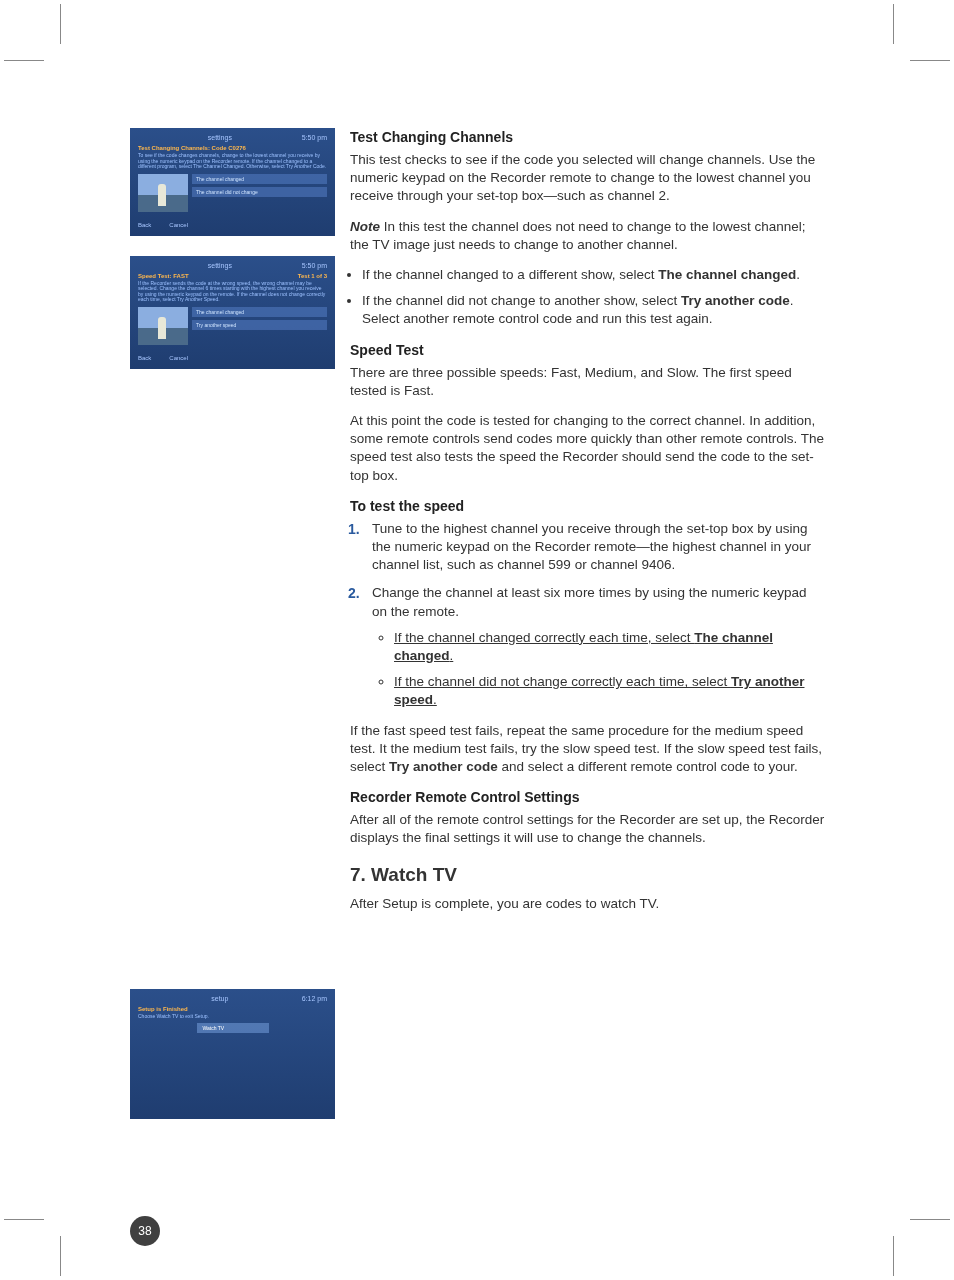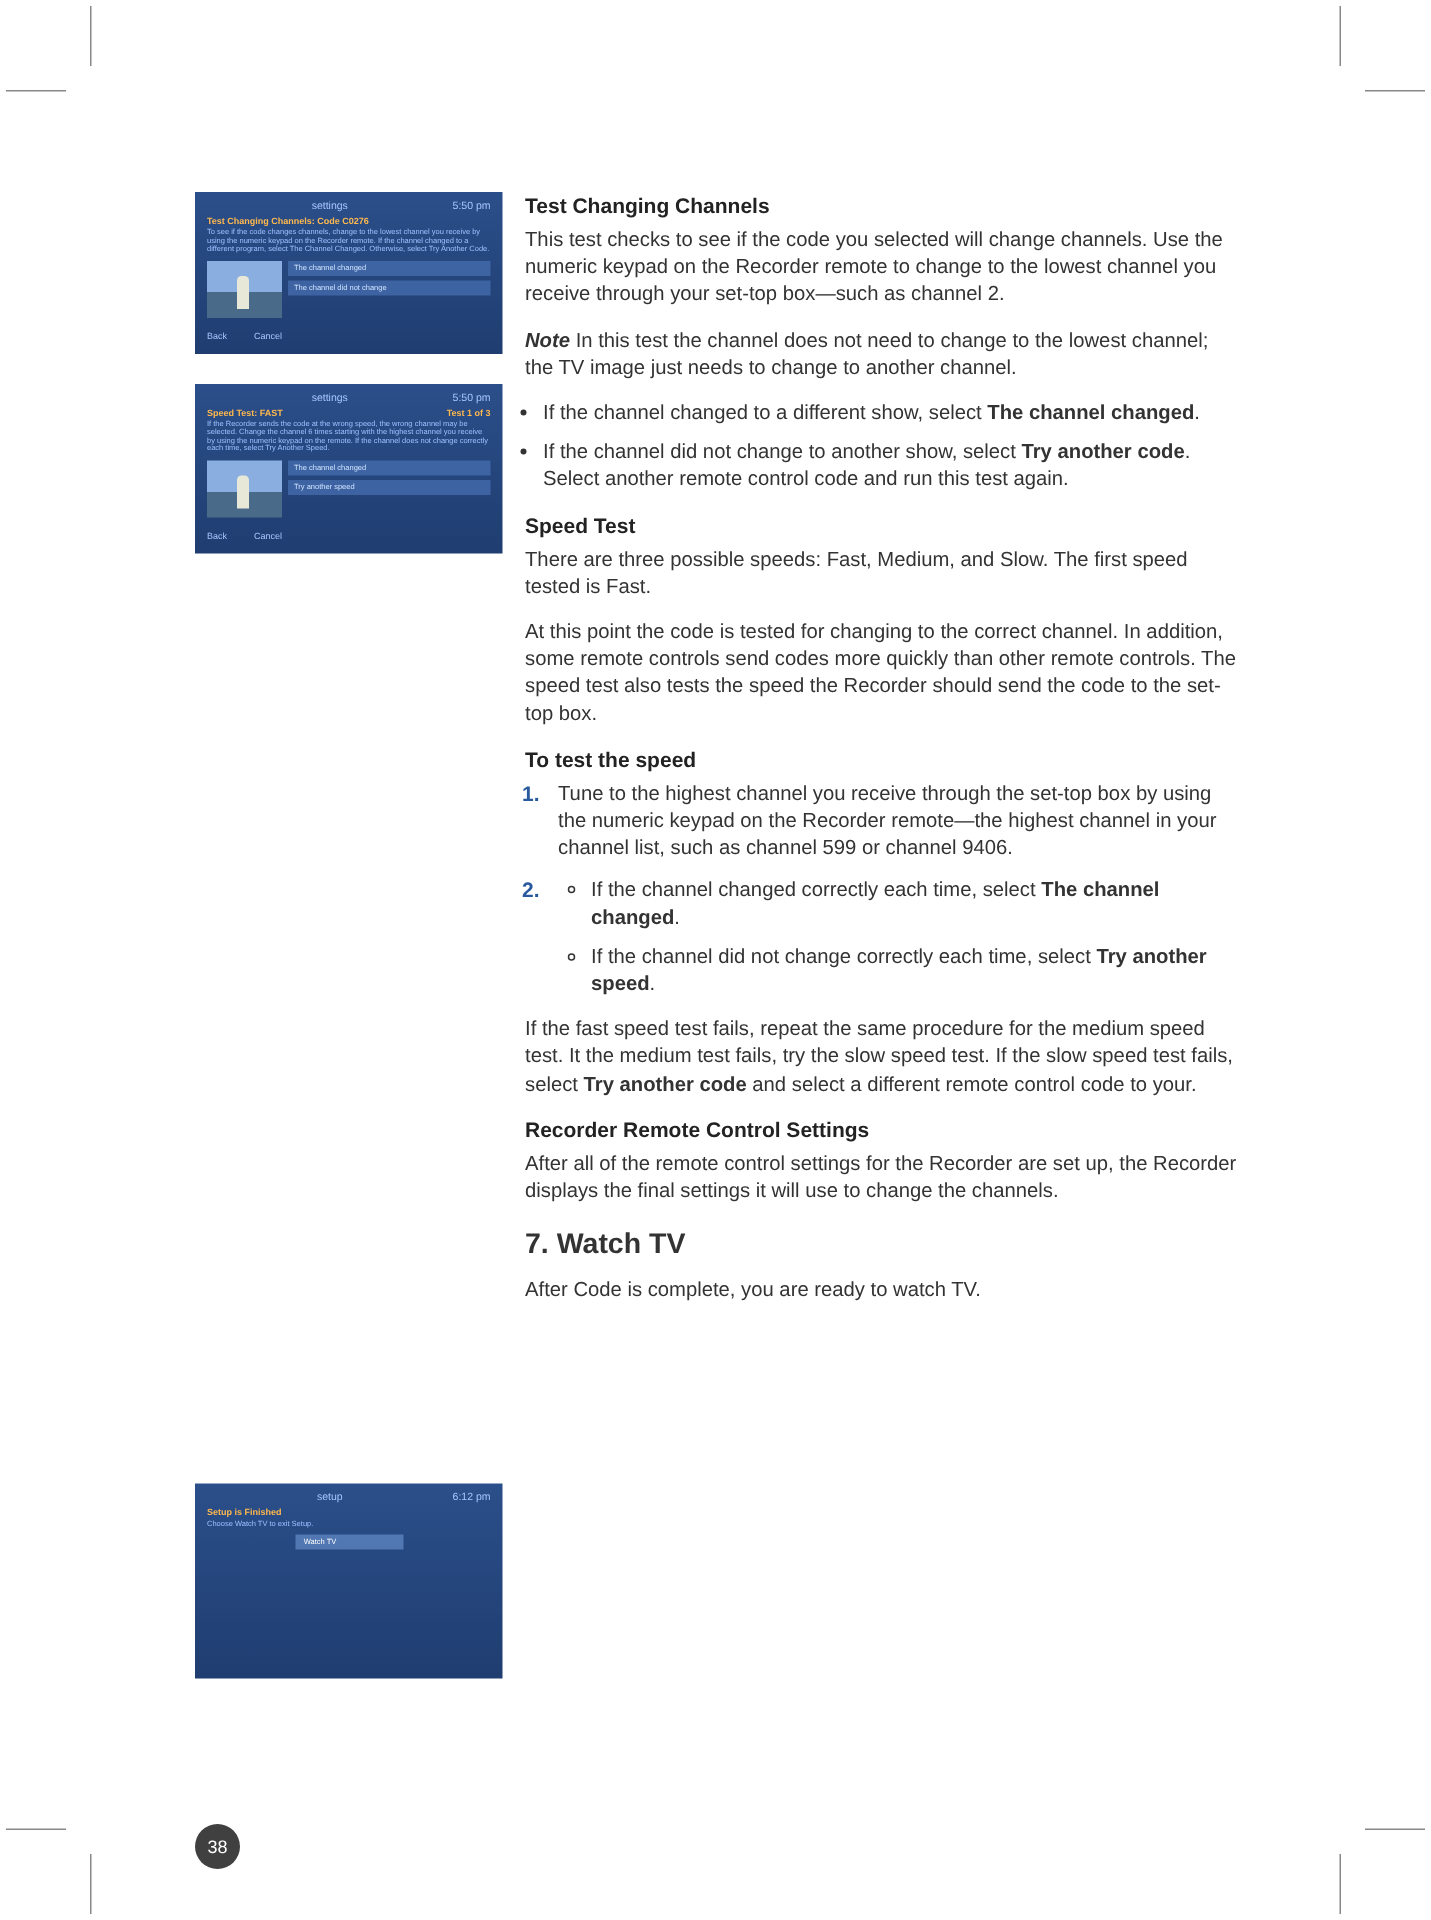--- a/index.html
+++ b/index.html
@@ -89,21 +89,21 @@
   .main p { margin: 0 0 12px 0; }
   .main .note-label { font-style: italic; font-weight: bold; }
   .main ul { margin: 0 0 12px 0; padding-left: 22px; }
   .main ul li { margin-bottom: 8px; }
   .main ol { margin: 0 0 12px 0; padding-left: 8px; list-style: none; }
   .main ol > li { margin-bottom: 10px; position: relative; padding-left: 24px; }
   .main ol > li .num {
     position: absolute; left: 0; top: 0;
     color: #2a5a9e; font-weight: bold; font-size: 14px;
   }
-  .main ol ul { margin-top: 8px; }
+  .main ol ul { margin-top: 8px; text-decoration: underline; }
   .main .h2 { font-size: 19px; font-weight: bold; margin: 14px 0 8px 0; }
   .main strong { font-weight: bold; }
 
   .page-num {
     position: absolute; left: 130px; top: 1216px;
     width: 30px; height: 30px; border-radius: 50%;
     background: #404040; color: #fff; font-size: 12px;
     display: flex; align-items: center; justify-content: center;
   }
 
@@ -173,31 +173,31 @@
         <li><span>If the channel did not change to another show, select </span><strong>Try another code</strong><span>. Select another remote control code and run this test again.</span></li>
       </ul>
 
       <h3>Speed Test</h3>
       <p>There are three possible speeds: Fast, Medium, and Slow. The first speed tested is Fast.</p>
       <p>At this point the code is tested for changing to the correct channel. In addition, some remote controls send codes more quickly than other remote controls. The speed test also tests the speed the Recorder should send the code to the set-top box.</p>
 
       <h3>To test the speed</h3>
       <ol>
         <li><span class="num">1.</span><span>Tune to the highest channel you receive through the set-top box by using the numeric keypad on the Recorder remote—the highest channel in your channel list, such as channel 599 or channel 9406.</span></li>
-        <li><span class="num">2.</span>
+        <li><span class="num">2.</span><span>Change the channel at least six more times by using the numeric keypad on the remote.</span>
           <ul>
             <li><span>If the channel changed correctly each time, select </span><strong>The channel changed</strong><span>.</span></li>
             <li><span>If the channel did not change correctly each time, select </span><strong>Try another speed</strong><span>.</span></li>
           </ul>
         </li>
       </ol>
       <p><span>If the fast speed test fails, repeat the same procedure for the medium speed test. It the medium test fails, try the slow speed test. If the slow speed test fails, select </span><strong>Try another code</strong><span> and select a different remote control code to your.</span></p>
 
       <h3>Recorder Remote Control Settings</h3>
       <p>After all of the remote control settings for the Recorder are set up, the Recorder displays the final settings it will use to change the channels.</p>
 
       <div class="h2">7. Watch TV</div>
-      <p>After Code is complete, you are ready to watch TV.</p>
+      <p>After Setup is complete, you are codes to watch TV.</p>
     </div>
   </div>
 
   <div class="page-num">38</div>
 </div>
 
 </body></html>

